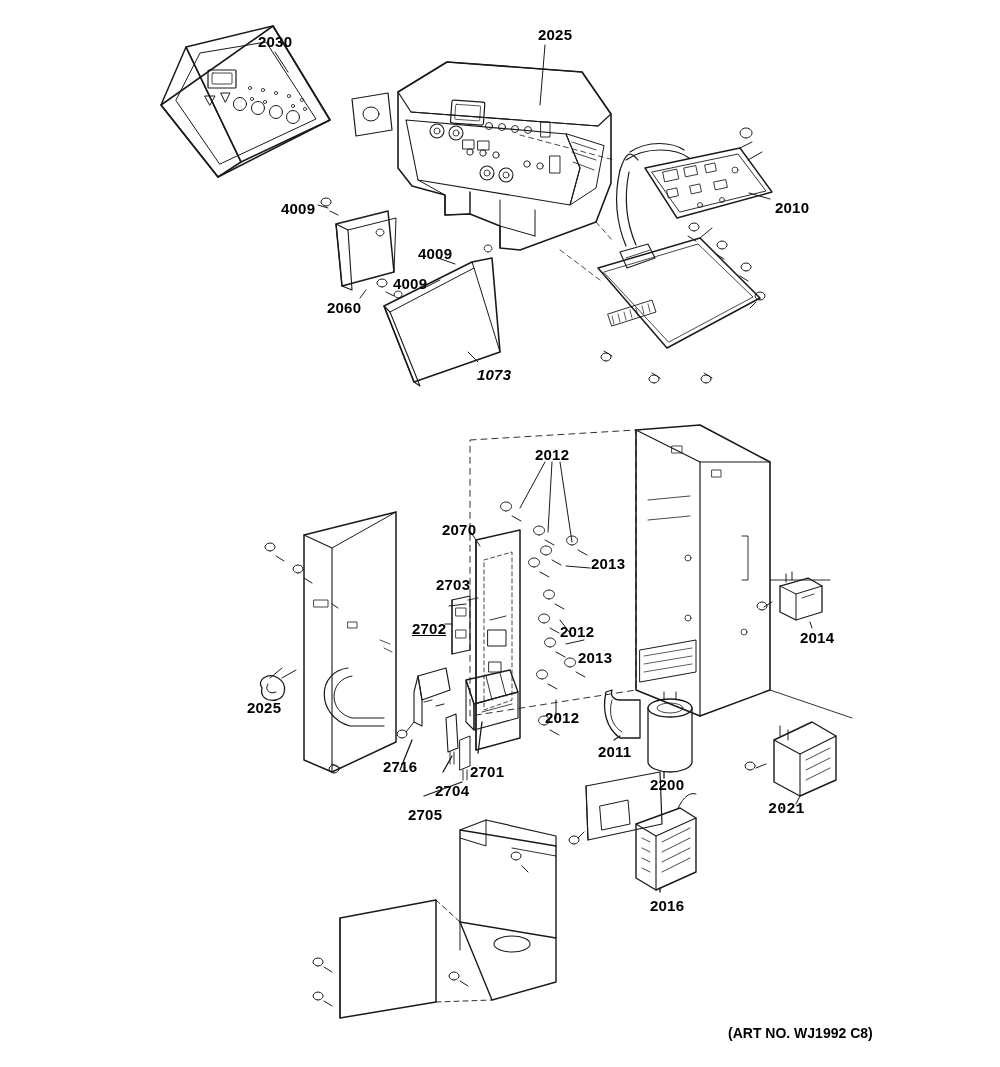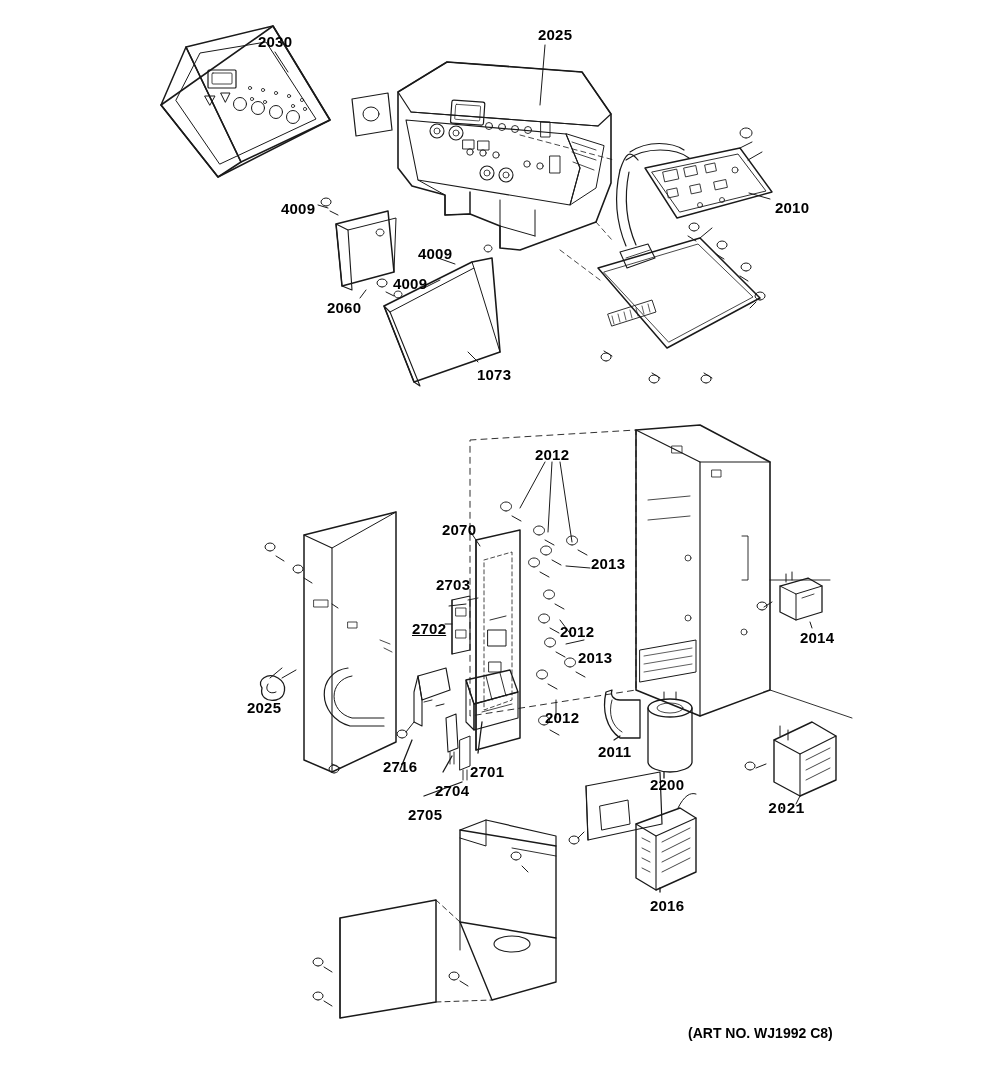--- a/index.html
+++ b/index.html
@@ -389,36 +389,36 @@
   </svg>
 
   <div>
     <div class="callout" style="left:258px; top:33px;">2030</div>
     <div class="callout" style="left:538px; top:26px;">2025</div>
     <div class="callout" style="left:775px; top:199px;">2010</div>
     <div class="callout" style="left:281px; top:200px;">4009</div>
     <div class="callout" style="left:418px; top:245px;">4009</div>
     <div class="callout" style="left:393px; top:275px;">4009</div>
     <div class="callout" style="left:327px; top:299px;">2060</div>
-    <div class="callout" style="left:477px; top:366px;">1073</div>
+    <div class="callout" style="left:477px; top:366px;font-style:italic;">1073</div>
     <div class="callout" style="left:535px; top:446px;">2012</div>
     <div class="callout" style="left:442px; top:521px;">2070</div>
     <div class="callout" style="left:591px; top:555px;">2013</div>
     <div class="callout" style="left:436px; top:576px;">2703</div>
     <div class="callout" style="left:412px; top:620px;text-decoration:underline;">2702</div>
     <div class="callout" style="left:560px; top:623px;">2012</div>
     <div class="callout" style="left:800px; top:629px;">2014</div>
     <div class="callout" style="left:578px; top:649px;">2013</div>
     <div class="callout" style="left:247px; top:699px;">2025</div>
     <div class="callout" style="left:545px; top:709px;">2012</div>
     <div class="callout" style="left:598px; top:743px;">2011</div>
     <div class="callout" style="left:650px; top:776px;">2200</div>
     <div class="callout" style="left:470px; top:763px;">2701</div>
     <div class="callout" style="left:383px; top:758px;">2716</div>
     <div class="callout" style="left:435px; top:782px;">2704</div>
     <div class="callout" style="left:768px; top:801px;font-family:Liberation Mono, monospace;">2021</div>
     <div class="callout" style="left:408px; top:806px;text-align:right;">2705</div>
     <div class="callout" style="left:650px; top:897px;">2016</div>
   </div>
 
-  <div class="artno" style="left:688px; top:1025px;">(ART NO. WJ1992 C8)</div>
+  <div class="artno" style="left:728px; top:1025px;">(ART NO. WJ1992 C8)</div>
 
 </div>
 
 </body></html>

